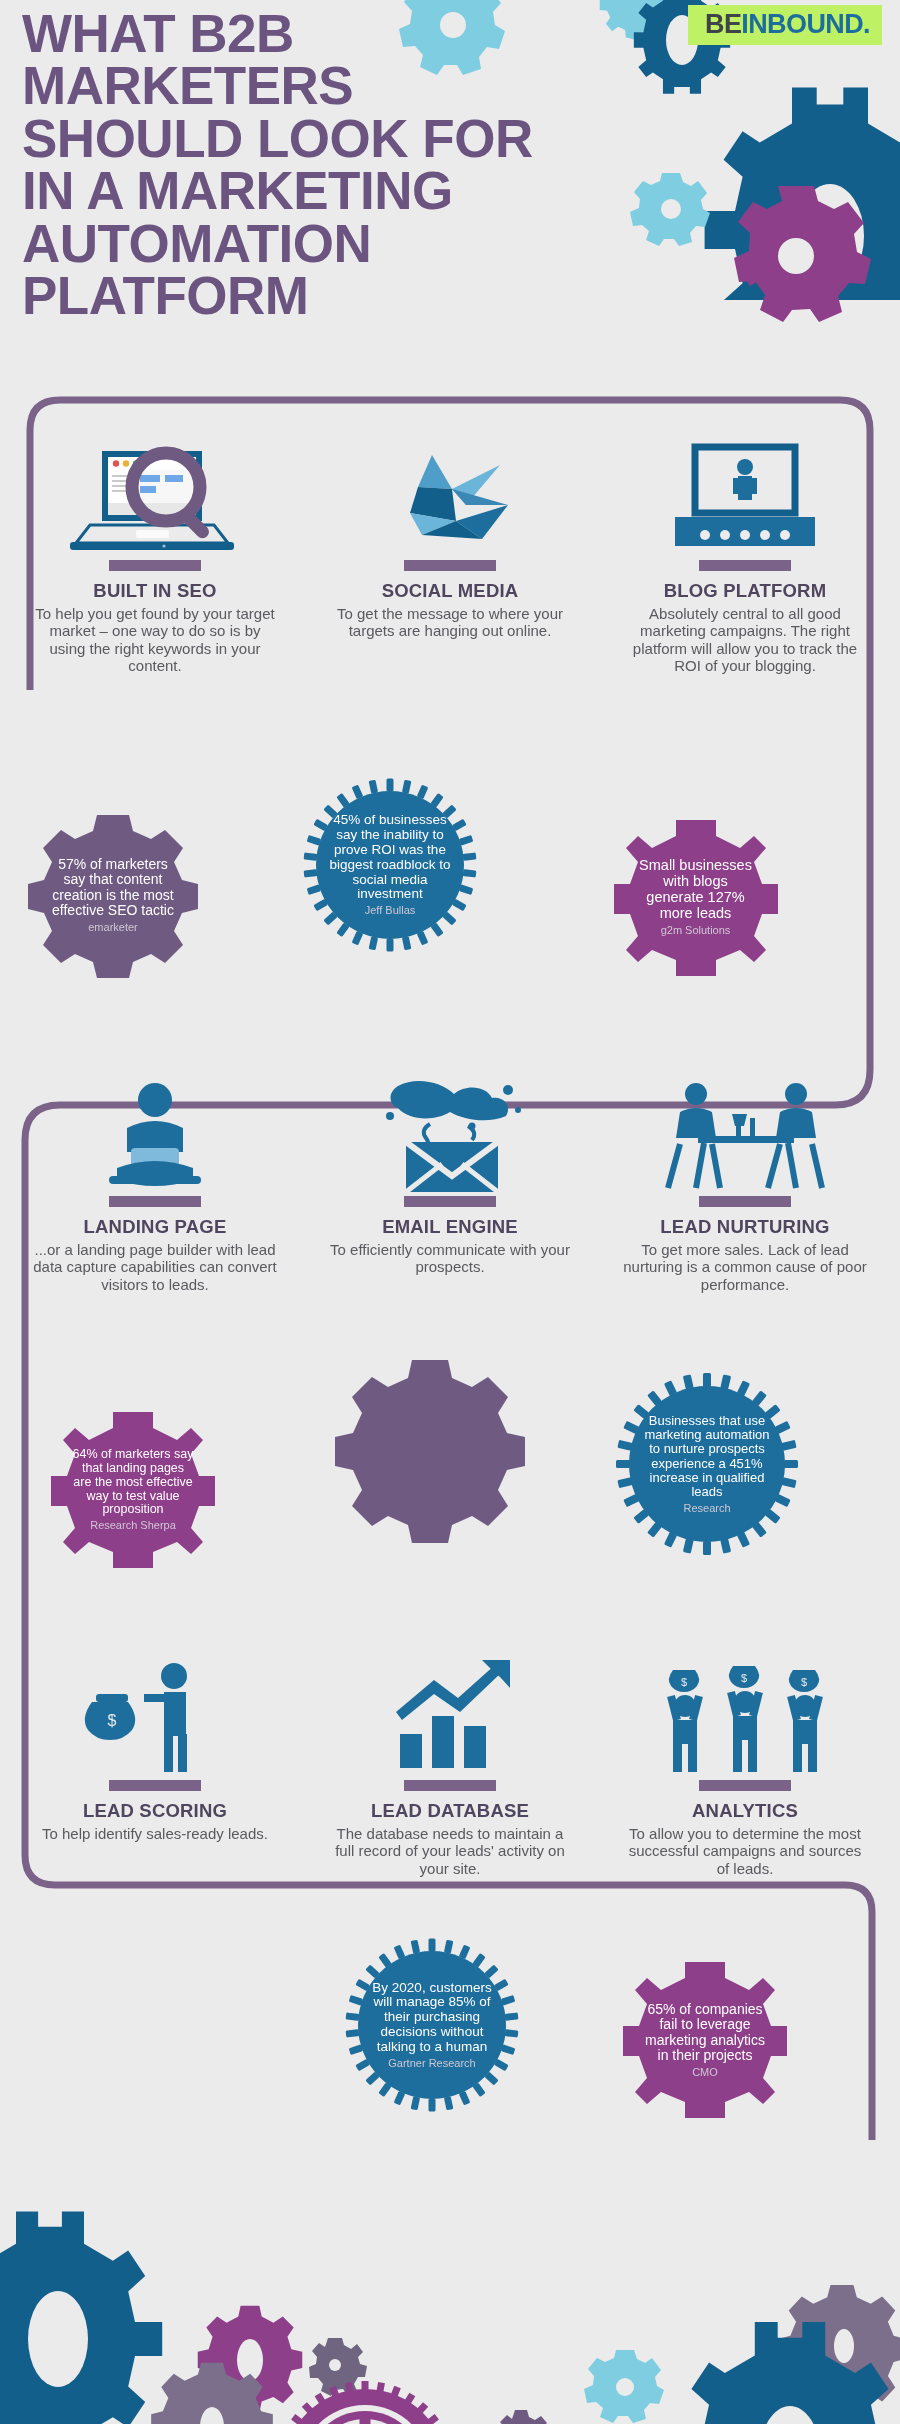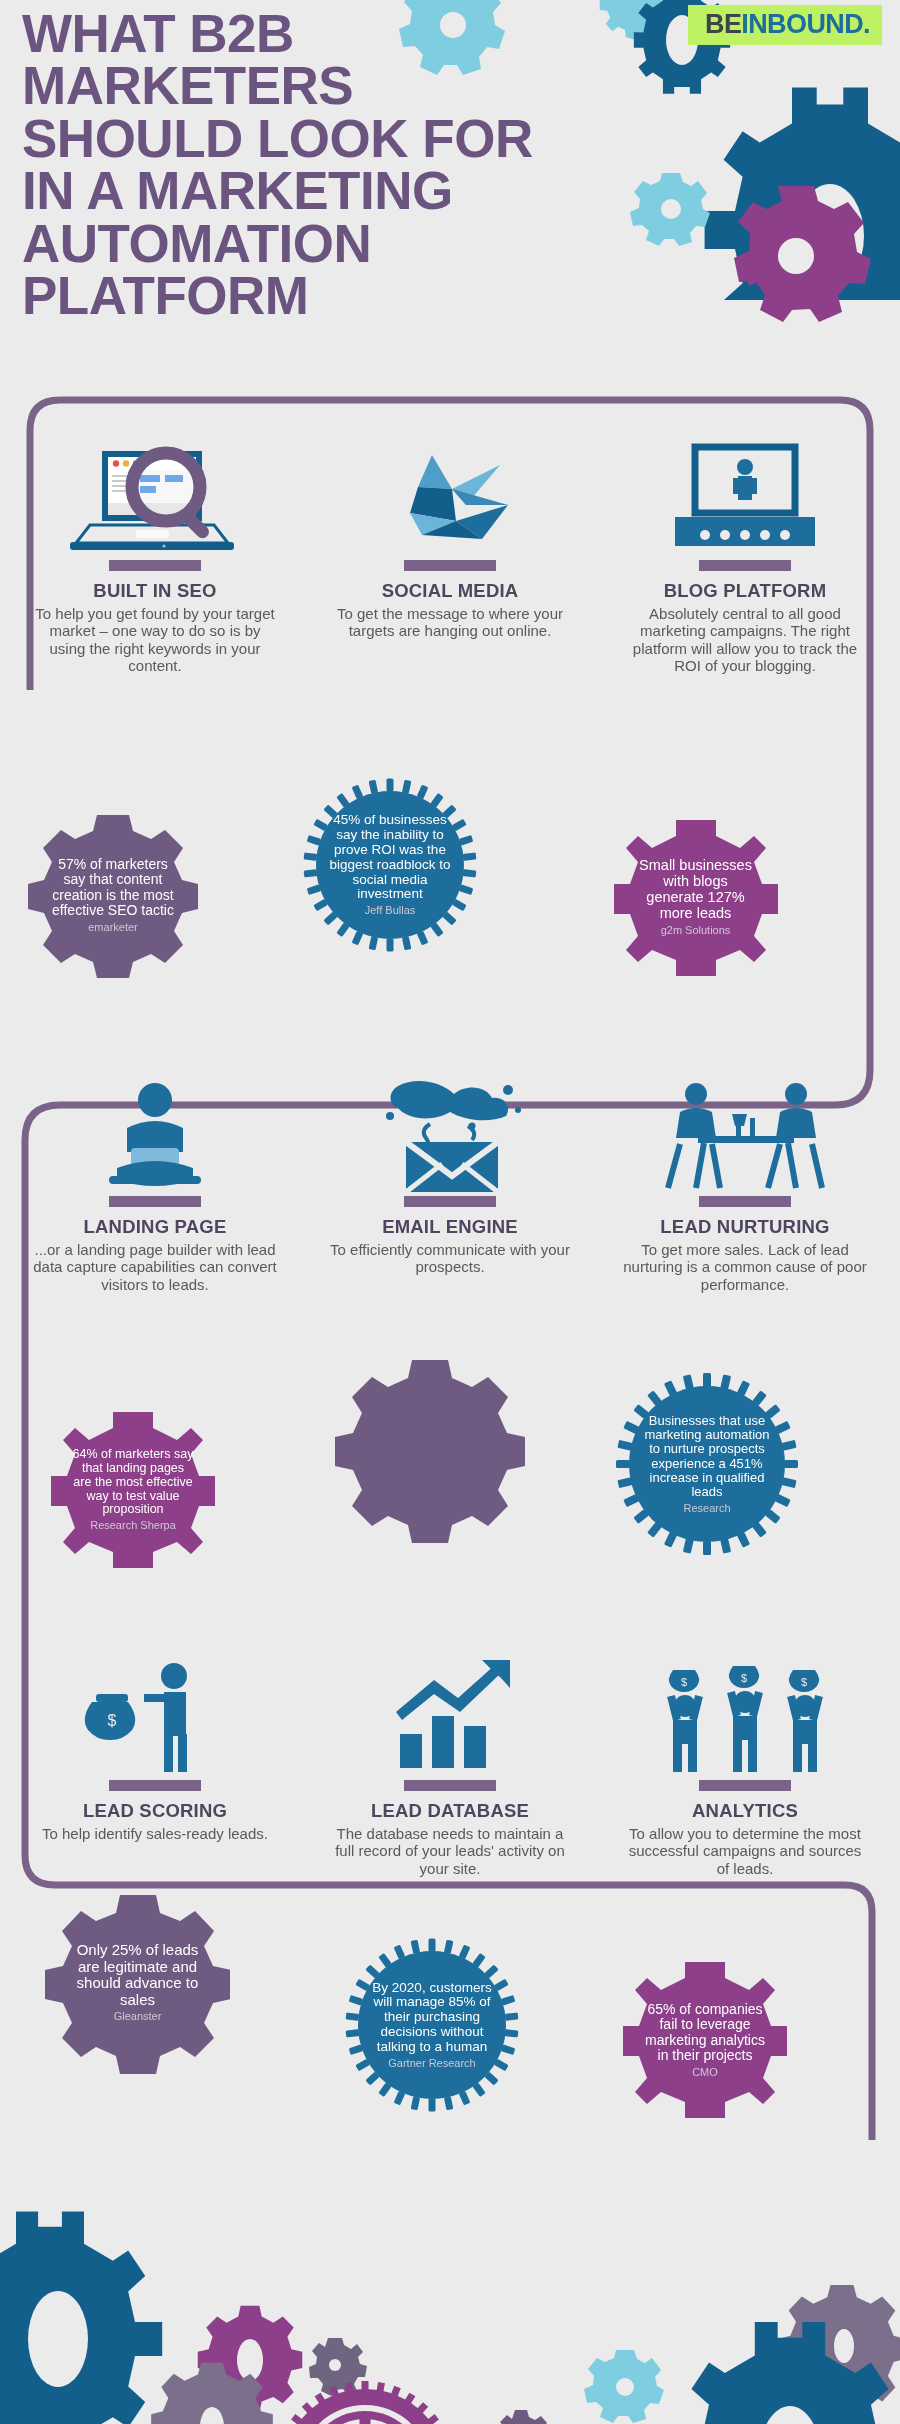--- a/index.html
+++ b/index.html
@@ -521,29 +521,20 @@
       <div class="card-title">LEAD DATABASE</div>
       <div class="card-body">The database needs to maintain a full record of your leads' activity on your site.</div>
     </div>
     <div class="card" style="left:600px;">
       <div class="card-bar"></div>
       <div class="card-title">ANALYTICS</div>
       <div class="card-body">To allow you to determine the most successful campaigns and sources of leads.</div>
     </div>
   </div>
 
-  <div class="stat" style="left:45px; top:1890px; width:185px; height:185px; font-size:15px;">
-    <svg width="185" height="185" viewBox="-93 -93 185 185">
-      <path d="M-18,-88 L18,-88 L22,-70 L42,-62 L57,-72 L76,-52 L66,-37 L75,-17 L93,-13 L93,16 L75,20 L66,40 L76,55 L57,74 L42,64 L22,73 L18,91 L-18,91 L-22,73 L-42,64 L-57,74 L-76,55 L-66,40 L-75,20 L-93,16 L-93,-13 L-75,-17 L-66,-37 L-76,-52 L-57,-72 L-42,-62 L-22,-70 Z" fill="#6f5a82"></path>
-    </svg>
-    <div class="inner">
-      <span>Only 25% of leads are legitimate and should advance to sales</span>
-      <span class="src">Gleanster</span>
-    </div>
-  </div>
 
   <div class="stat" style="left:342px; top:1935px; width:180px; height:180px; font-size:13.5px;">
     <svg width="180" height="180" viewBox="-90 -90 180 180">
       <circle r="74" fill="#1d6e9c"></circle>
       <g fill="#1d6e9c">
           <rect x="-3.5" y="-86.5" width="7" height="13" rx="1.5" transform="rotate(0)"></rect>
           <rect x="-3.5" y="-86.5" width="7" height="13" rx="1.5" transform="rotate(12)"></rect>
           <rect x="-3.5" y="-86.5" width="7" height="13" rx="1.5" transform="rotate(24)"></rect>
           <rect x="-3.5" y="-86.5" width="7" height="13" rx="1.5" transform="rotate(36)"></rect>
           <rect x="-3.5" y="-86.5" width="7" height="13" rx="1.5" transform="rotate(48)"></rect>

